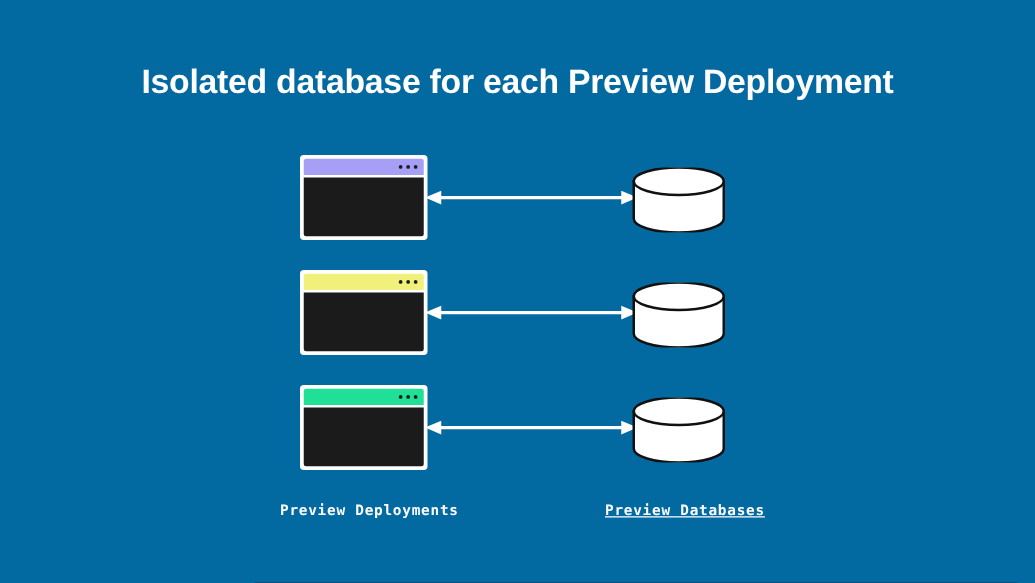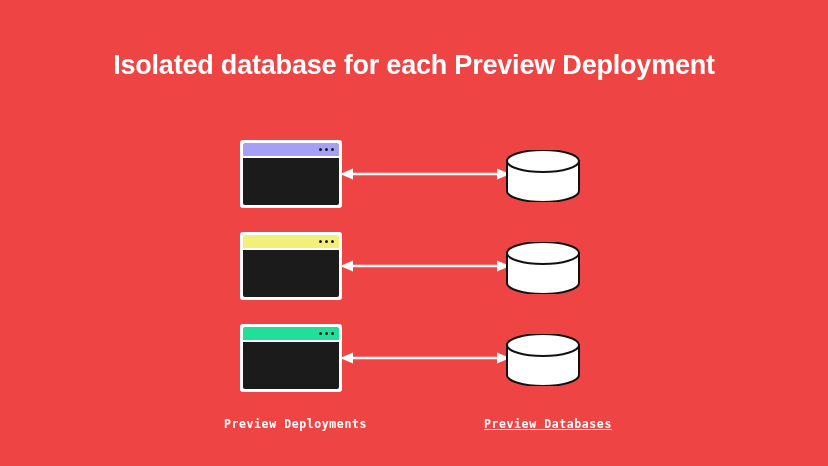--- a/index.html
+++ b/index.html
@@ -10,41 +10,41 @@
     width: 828px;
     height: 466px;
     background: #1b1b1b;
     font-family: "Liberation Sans", sans-serif;
     overflow: hidden;
   }
   .slide {
     position: relative;
     width: 828px;
     height: 466px;
-    background: #ef4444;
+    background: #0369a1;
   }
   .slide-title {
     position: absolute;
     top: 50px;
     left: 0;
     width: 828px;
     text-align: center;
     color: #ffffff;
     font-family: "Liberation Sans", sans-serif;
     font-size: 27px;
     font-weight: bold;
     letter-spacing: -0.2px;
     white-space: nowrap;
   }
 
   
   .diagram {
     position: absolute;
     left: 0;
-    top: 16px;
+    top: 0;
     width: 828px;
     height: 363px;
   }
   .row {
     position: absolute;
     left: 0;
     width: 828px;
     height: 72px;
   }
   .row-1 { top: 124px; }

